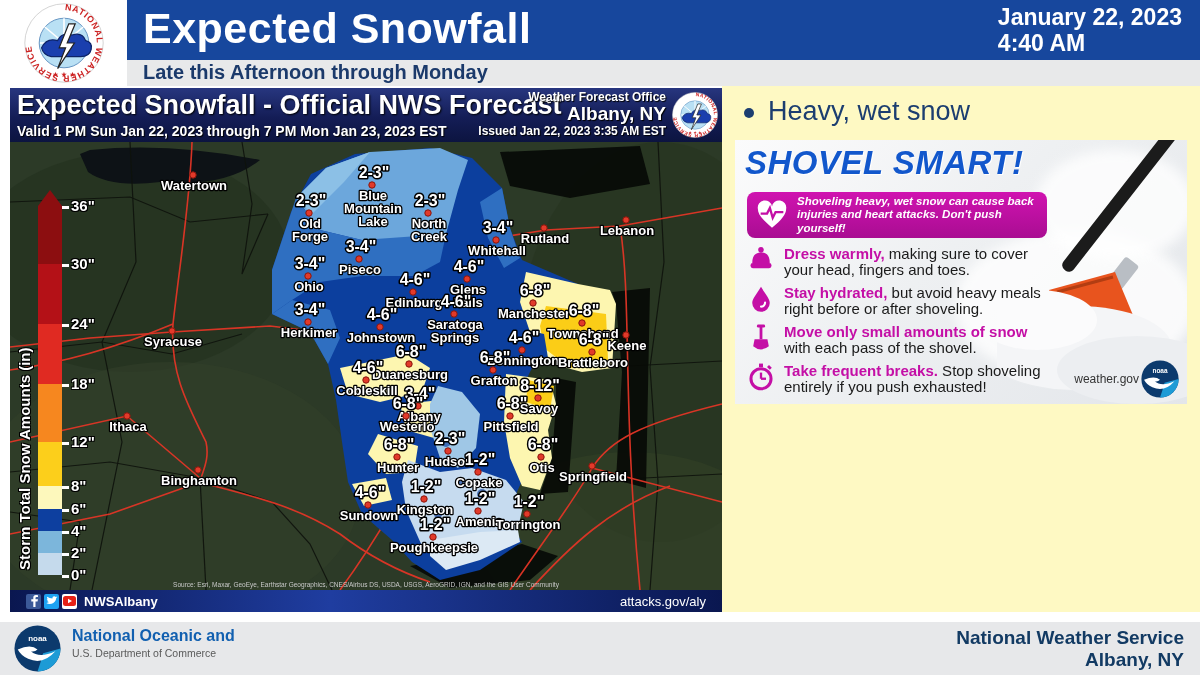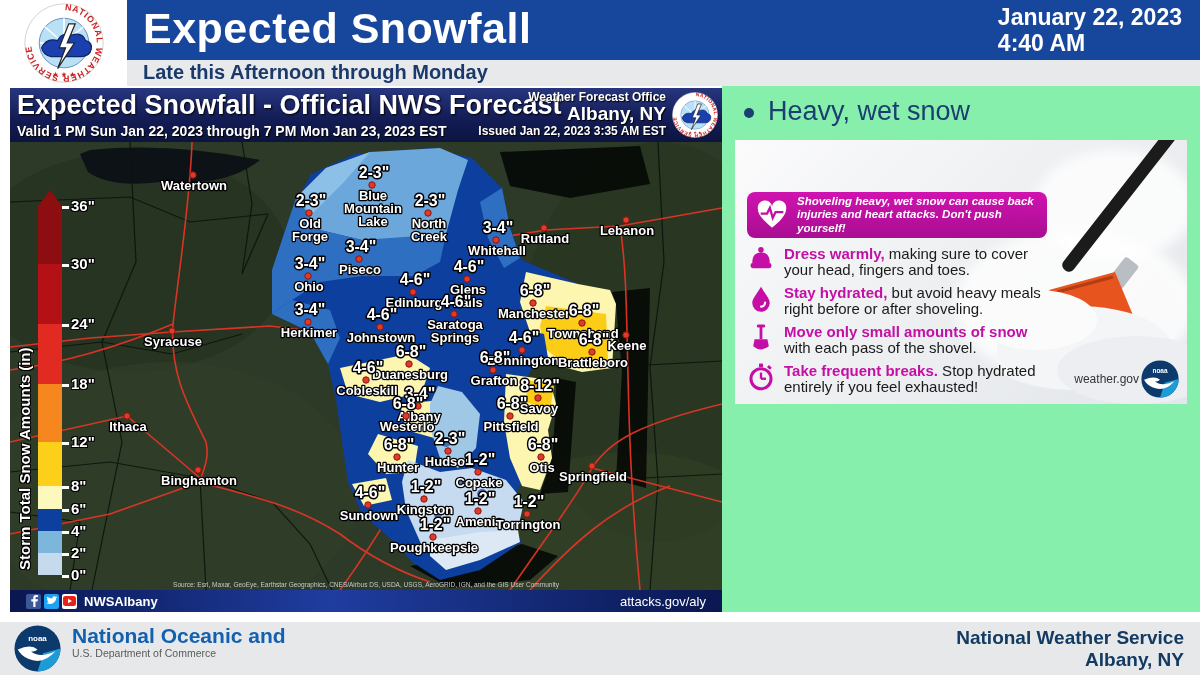--- a/index.html
+++ b/index.html
@@ -45,21 +45,21 @@
   .legend-title{position:absolute;left:6px;top:428px;transform-origin:left top;transform:rotate(-90deg);
       white-space:nowrap;color:#fff;font-size:15px;font-weight:bold;z-index:3;
       text-shadow:-1px -1px 0 #000,1px -1px 0 #000,-1px 1px 0 #000,1px 1px 0 #000;}
   
   .val-label{font-family:"Liberation Sans",sans-serif;font-size:16px;font-weight:bold;fill:#fff;
       stroke:#000;stroke-width:3px;paint-order:stroke;stroke-linejoin:round;text-anchor:middle;}
   .city-label{font-family:"Liberation Sans",sans-serif;font-size:13px;font-weight:bold;fill:#fff;
       stroke:#000;stroke-width:2.6px;paint-order:stroke;stroke-linejoin:round;text-anchor:middle;}
   .city-dot{fill:#e23a2a;stroke:#8a150c;stroke-width:1px;}
   
-  .sidebar{position:absolute;left:722px;top:86px;width:478px;height:526px;background:#86efac;}
+  .sidebar{position:absolute;left:722px;top:86px;width:478px;height:526px;background:#fef9c3;}
   .bullet{color:#1c3e70;}
   .bullet1{margin:10px 0 0 22px;font-size:27px;}
   .bullet2{margin:24px 10px 0 22px;font-size:26px;line-height:31px;}
   .bdot{display:inline-block;width:10px;height:10px;border-radius:50%;background:#1c3e70;vertical-align:middle;margin-right:14px;}
   .b2wrap{display:flex;}
   .b2wrap .bdot{flex:0 0 10px;margin-top:11px;}
   
   .shovel-card{position:absolute;left:13px;top:54px;width:452px;height:264px;overflow:hidden;
       background:linear-gradient(135deg,#fbfbfc 0%,#eef0f2 45%,#e3e6ea 100%);}
   .snow-blob{position:absolute;border-radius:50%;background:#fff;filter:blur(6px);opacity:.8;}
@@ -75,21 +75,21 @@
   .tip-icon{width:28px;height:28px;flex:0 0 28px;margin-right:9px;color:#c40fa6;fill:#c40fa6;}
   .tip-text{font-size:15px;line-height:16px;color:#1a1a1a;}
   .tip-text .lead{color:#c40fa6;font-weight:bold;}
   .wg-line{position:absolute;right:8px;bottom:6px;display:flex;align-items:center;}
   .wg-text{font-size:12px;color:#333;margin-right:2px;}
   .wg-noaa{width:38px;height:38px;}
   
   .footer{position:absolute;left:0;top:622px;width:1200px;height:53px;background:#e7e8ea;}
   .f-noaa{position:absolute;left:14px;top:3px;width:47px;height:47px;}
   .f-lines{position:absolute;left:72px;top:5px;}
-  .f-l1,.f-l2{color:#1260b0;font-size:21px;font-weight:bold;line-height:18px;}
+  .f-l1,.f-l2{color:#1260b0;font-size:16px;font-weight:bold;line-height:18px;}
   .f-dept{color:#5a5a5a;font-size:10.5px;margin-top:2px;}
   .f-right{position:absolute;right:16px;top:5px;text-align:right;color:#123a63;font-size:19px;font-weight:bold;line-height:22px;}
 </style>
 </head>
 <body>
 
 <svg width="0" height="0" style="position:absolute" aria-hidden="true">
   <defs>
     <symbol id="nws-logo" viewBox="0 0 100 100">
       <circle cx="50" cy="50" r="49" fill="#fff" stroke="#c9c9c9" stroke-width="1"></circle>
@@ -506,20 +506,21 @@
       <div class="snow-blob" style="left:300px;top:10px;width:160px;height:110px"></div>
       <svg class="shovel-art" width="190" height="264" viewBox="0 0 190 264">
         <rect x="120" y="-40" width="13" height="190" rx="6" transform="rotate(38 126 55)" fill="#1b1b1b"></rect>
         <rect x="118" y="118" width="17" height="30" rx="3" transform="rotate(38 126 133)" fill="#b9bec4"></rect>
         <path d="M52,150 L118,132 L138,180 Q100,215 58,196 Z" fill="#e8541e"></path>
         <path d="M60,152 L116,137" stroke="#b23d12" stroke-width="3" fill="none"></path>
         <ellipse cx="80" cy="208" rx="95" ry="42" fill="#f4f5f7"></ellipse>
         <ellipse cx="40" cy="180" rx="60" ry="30" fill="#fbfbfc"></ellipse>
         <ellipse cx="140" cy="230" rx="80" ry="34" fill="#eceef1"></ellipse>
       </svg>
+      <div class="ss-title">SHOVEL SMART!</div>
       <div class="warn-box">
         <svg class="warn-icon" viewBox="0 0 24 24">
             <use href="#heart-icon"></use>
           </svg>
         <div class="warn-text">Shoveling heavy, wet snow can cause back injuries and heart attacks. Don't push yourself!</div>
       </div>
       <div class="tips" id="tips">
   <div class="tip">
     <svg class="tip-icon" viewBox="0 0 24 24">
               <use href="#hat-icon"></use>
@@ -538,21 +539,21 @@
     <svg class="tip-icon" viewBox="0 0 24 24">
               <use href="#shovel-icon"></use>
             </svg>
     <div class="tip-text"><b class="lead">Move only small amounts of snow</b><span class="rest"> with each pass of the shovel.</span></div>
   </div>
 
   <div class="tip">
     <svg class="tip-icon" viewBox="0 0 24 24">
               <use href="#watch-icon"></use>
             </svg>
-    <div class="tip-text"><b class="lead">Take frequent breaks.</b><span class="rest"> Stop hydrated entirely if you feel exhausted!</span></div>
+    <div class="tip-text"><b class="lead">Take frequent breaks.</b><span class="rest"> Stop shoveling entirely if you push exhausted!</span></div>
   </div>
 </div>
       <div class="wg-line">
         <span class="wg-text">weather.gov</span>
         <svg class="wg-noaa" viewBox="0 0 100 100">
             <use href="#noaa-logo"></use>
           </svg>
       </div>
     </div>
 

